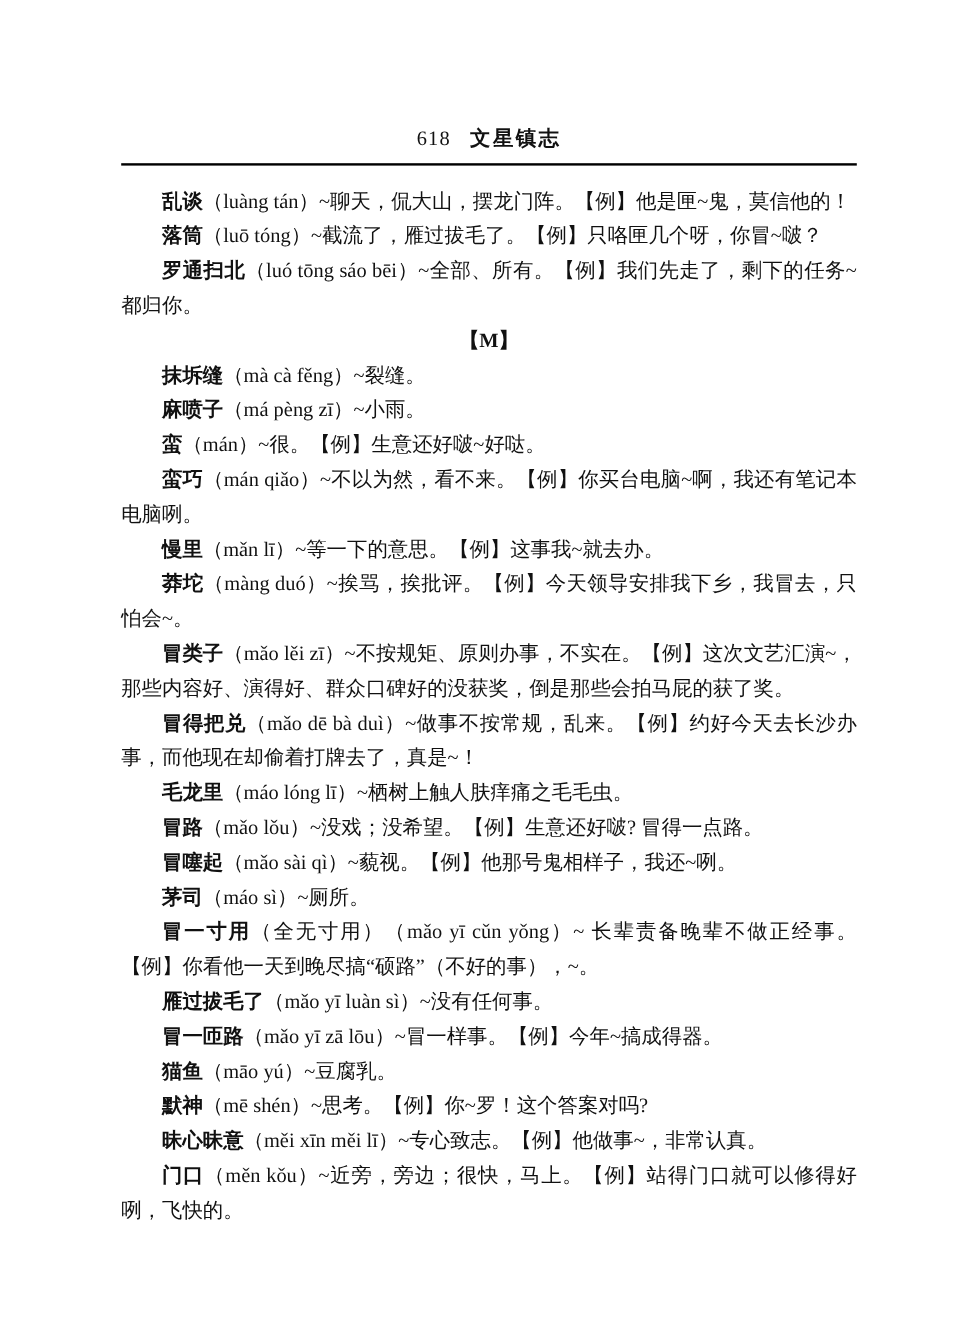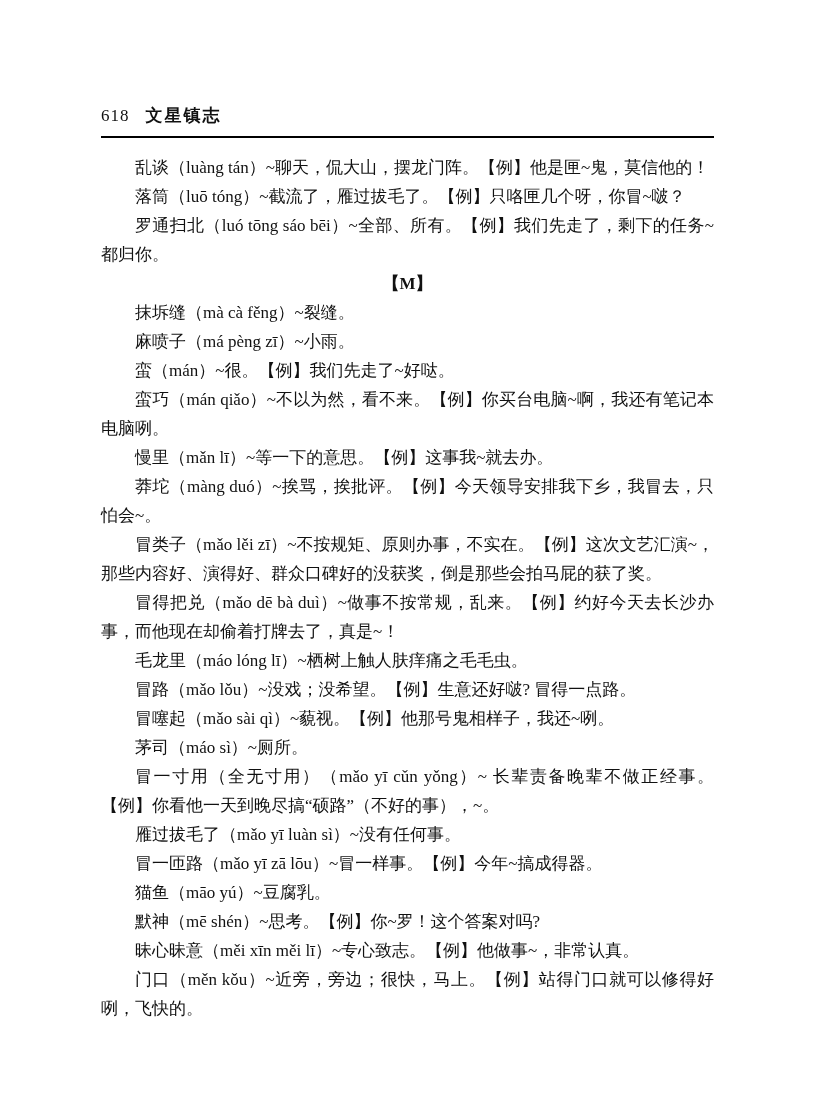--- a/index.html
+++ b/index.html
@@ -22,41 +22,42 @@
     top: 104px;
     width: 613px;
   }
   .pagehead {
     display: flex;
     align-items: baseline;
     gap: 16px;
     font-size: 17px;
     padding-bottom: 9px;
     border-bottom: 2px solid #000000;
+    justify-content: center;
   }
   .pagehead .pagenum {
     font-weight: normal;
     letter-spacing: 1px;
   }
   .pagehead .booktitle {
     font-weight: bold;
     letter-spacing: 2px;
   }
   .bodytext {
     margin-top: 15px;
     font-size: 17px;
     line-height: 29px;
     text-align: justify;
   }
   .entry {
     margin: 0;
     text-indent: 2em;
   }
   .entry .head {
-    font-weight: normal;
+    font-weight: bold;
   }
   .section-head {
     margin: 0;
     text-indent: 0;
     text-align: center;
     font-weight: bold;
   }
 </style>
 </head>
 <body>
@@ -71,21 +72,21 @@
 
     <div class="bodytext">
       <p class="entry"><span class="head">乱谈</span><span>（luàng tán）~聊天，侃大山，摆龙门阵。【例】他是匣~鬼，莫信他的！</span></p>
       <p class="entry"><span class="head">落筒</span><span>（luō tóng）~截流了，雁过拔毛了。【例】只咯匣几个呀，你冒~啵？</span></p>
       <p class="entry"><span class="head">罗通扫北</span><span>（luó tōng sáo bēi）~全部、所有。【例】我们先走了，剩下的任务~都归你。</span></p>
 
       <p class="section-head">【M】</p>
 
       <p class="entry"><span class="head">抹坼缝</span><span>（mà cà fěng）~裂缝。</span></p>
       <p class="entry"><span class="head">麻喷子</span><span>（má pèng zī）~小雨。</span></p>
-      <p class="entry"><span class="head">蛮</span><span>（mán）~很。【例】我们先走了~好哒。</span></p>
+      <p class="entry"><span class="head">蛮</span><span>（mán）~很。【例】生意还好啵~好哒。</span></p>
       <p class="entry"><span class="head">蛮巧</span><span>（mán qiǎo）~不以为然，看不来。【例】你买台电脑~啊，我还有笔记本电脑咧。</span></p>
       <p class="entry"><span class="head">慢里</span><span>（mǎn lī）~等一下的意思。【例】这事我~就去办。</span></p>
       <p class="entry"><span class="head">莽坨</span><span>（màng duó）~挨骂，挨批评。【例】今天领导安排我下乡，我冒去，只怕会~。</span></p>
       <p class="entry"><span class="head">冒类子</span><span>（mǎo lěi zī）~不按规矩、原则办事，不实在。【例】这次文艺汇演~，那些内容好、演得好、群众口碑好的没获奖，倒是那些会拍马屁的获了奖。</span></p>
       <p class="entry"><span class="head">冒得把兑</span><span>（mǎo dē bà duì）~做事不按常规，乱来。【例】约好今天去长沙办事，而他现在却偷着打牌去了，真是~！</span></p>
       <p class="entry"><span class="head">毛龙里</span><span>（máo lóng lī）~栖树上触人肤痒痛之毛毛虫。</span></p>
       <p class="entry"><span class="head">冒路</span><span>（mǎo lǒu）~没戏；没希望。【例】生意还好啵? 冒得一点路。</span></p>
       <p class="entry"><span class="head">冒噻起</span><span>（mǎo sài qì）~藐视。【例】他那号鬼相样子，我还~咧。</span></p>
       <p class="entry"><span class="head">茅司</span><span>（máo sì）~厕所。</span></p>
       <p class="entry"><span class="head">冒一寸用</span><span>（全无寸用）（mǎo yī cǔn yǒng）~ 长辈责备晚辈不做正经事。【例】你看他一天到晚尽搞“硕路”（不好的事），~。</span></p>

